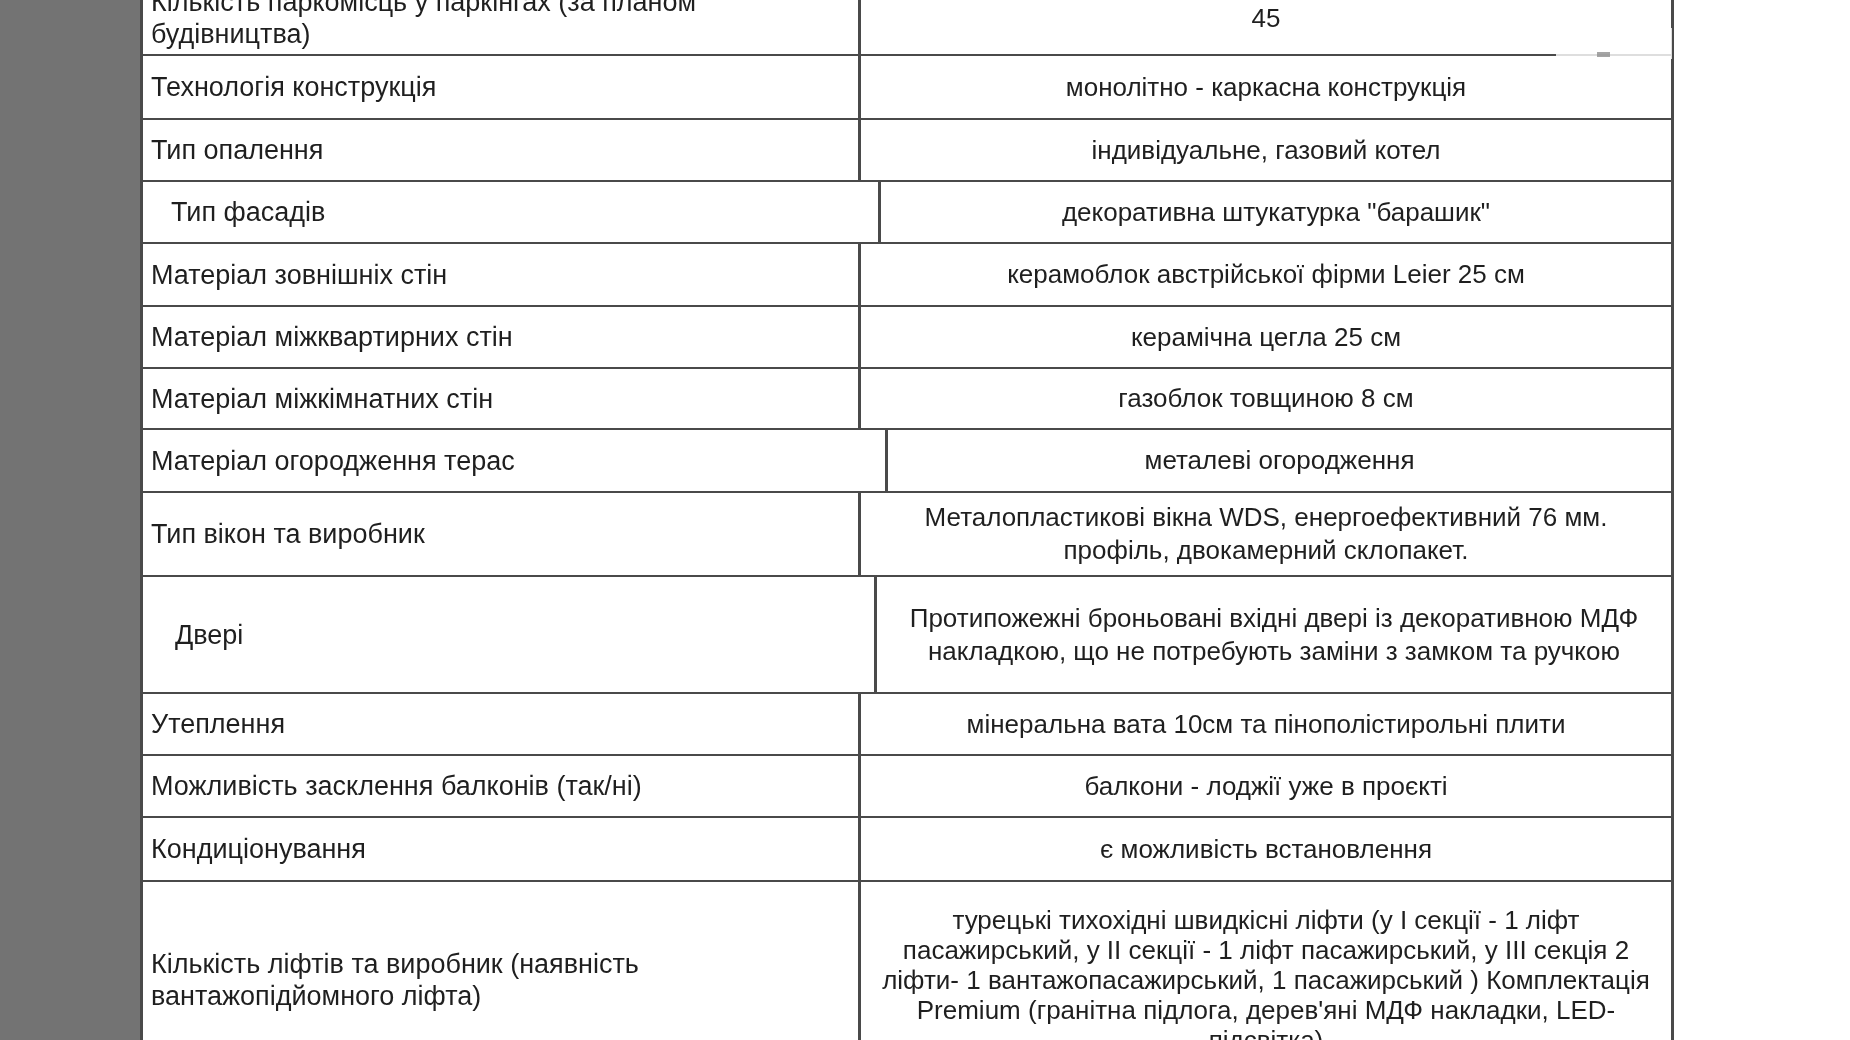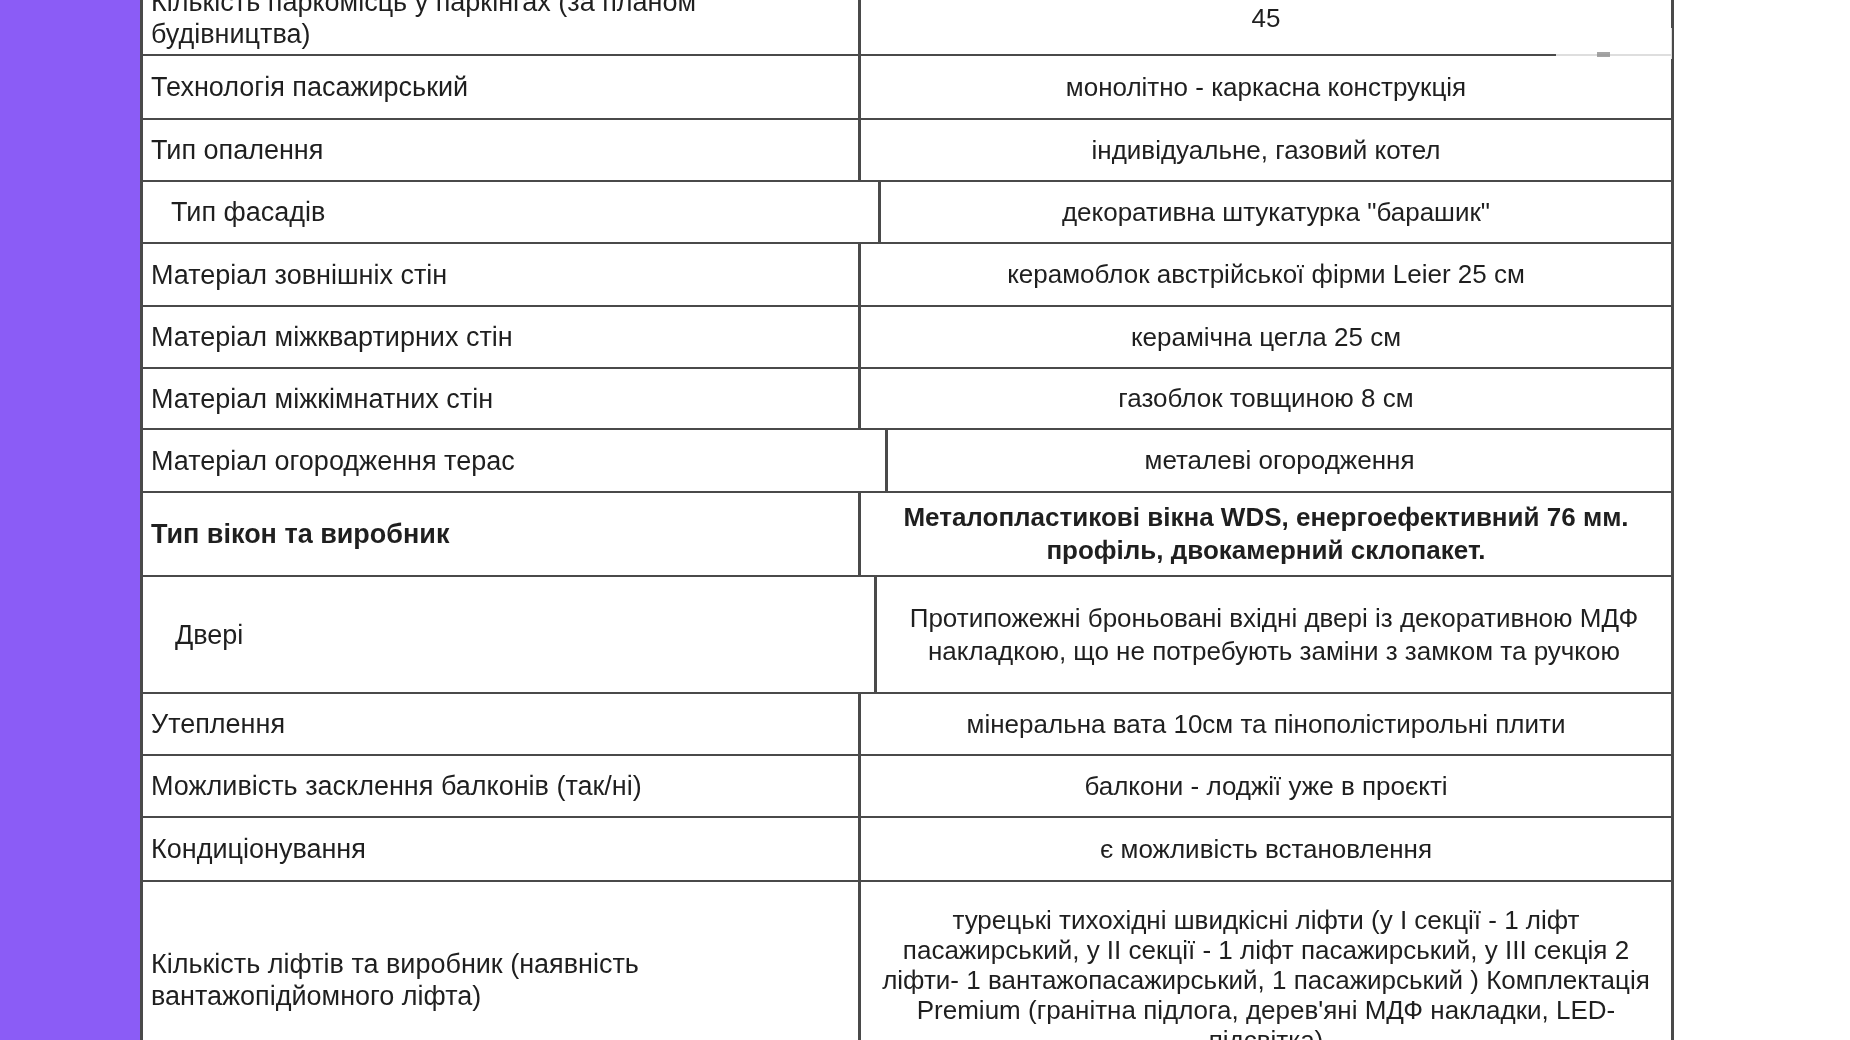--- a/index.html
+++ b/index.html
@@ -3,21 +3,21 @@
 <meta charset="utf-8">
 <style>
   * { margin: 0; padding: 0; box-sizing: border-box; }
   html, body {
     width: 1850px; height: 1040px;
     overflow: hidden;
     background: #ffffff;
     font-family: "Liberation Sans", sans-serif;
     color: #212121;
   }
-  .page { position: relative; width: 1468px; height: 1040px; background: #8b5cf6; }
+  .page { position: relative; width: 1468px; height: 1040px; background: #737373; }
 
   .spec-table {
     position: absolute;
     left: 140px; top: -18px;
     width: 1534px;
     border-left: 3px solid #4a4a4a;
     border-right: 3px solid #4a4a4a;
     background: #ffffff;
   }
   .row {
@@ -50,21 +50,21 @@
     color: #1f1f1f;
   }
   .r0  { height: 74px; }
   .r1  { height: 64px; }
   .r2  { height: 62px; }
   .r3  { height: 62px; padding-left: 20px; }
   .r4  { height: 63px; }
   .r5  { height: 62px; }
   .r6  { height: 61px; justify-content: flex-end; }
   .r7  { height: 63px; gap: 27px; }
-  .r8  { height: 84px; font-weight: bold; }
+  .r8  { height: 84px; }
   .r9  { height: 117px; padding-left: 16px; }
   .r10 { height: 62px; }
   .r11 { height: 62px; }
   .r12 { height: 64px; }
   .r13 { height: 196px; border-bottom: none; }
   .r13 .cell-value { line-height: 30px; }
   .r9 .cell-label { padding-left: 16px; }
 
   
   .border-fade-patch {
@@ -88,21 +88,21 @@
 
   <div class="spec-table">
 
     <div class="row r0">
       <div class="cell-label">Кількість паркомісць у паркінгах (за планом
 будівництва)</div>
       <div class="cell-value">45</div>
     </div>
 
     <div class="row r1">
-      <div class="cell-label">Технологія пасажирський</div>
+      <div class="cell-label">Технологія конструкція</div>
       <div class="cell-value">монолітно - каркасна конструкція</div>
     </div>
 
     <div class="row r2">
       <div class="cell-label">Тип опалення</div>
       <div class="cell-value">індивідуальне, газовий котел</div>
     </div>
 
     <div class="row r3">
       <div class="cell-label">Тип фасадів</div>

